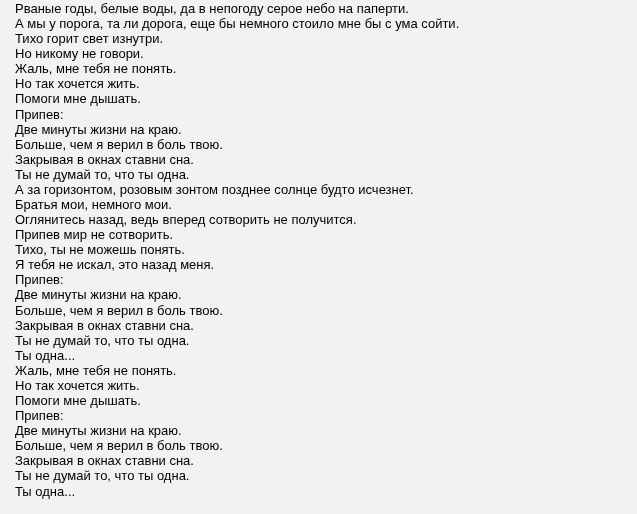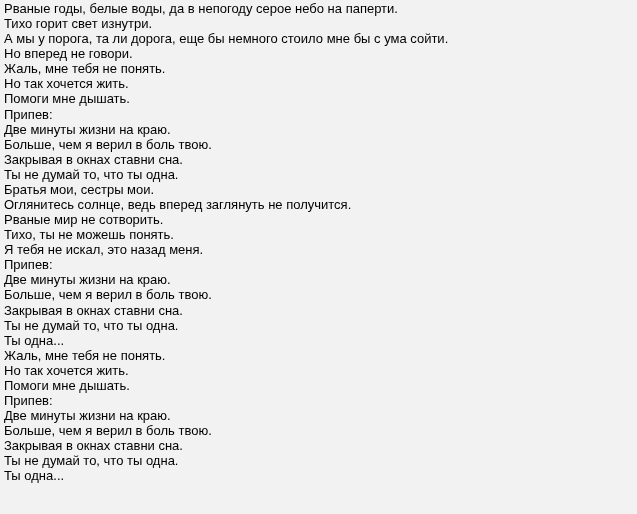--- a/index.html
+++ b/index.html
@@ -7,50 +7,51 @@
     padding: 0;
     width: 637px;
     height: 514px;
     overflow: hidden;
     background: #f2f2f2;
   }
   .lyrics-page {
     box-sizing: border-box;
     width: 637px;
     height: 514px;
-    padding: 1px 0 0 4px;
+    padding: 1px 0 0 15px;
     font-family: "Liberation Sans", sans-serif;
     font-size: 13px;
     line-height: 15.08px;
     color: #000000;
     white-space: nowrap;
   }
   .line {
     height: 15.08px;
   }
 </style>
 </head>
 <body>
 
 <div class="lyrics-page">
   <div class="line">Рваные годы, белые воды, да в непогоду серое небо на паперти.</div>
+  <div class="line">А мы у порога, та ли дорога, еще бы немного стоило мне бы с ума сойти.</div>
   <div class="line">Тихо горит свет изнутри.</div>
-  <div class="line">А мы у порога, та ли дорога, еще бы немного стоило мне бы с ума сойти.</div>
-  <div class="line">Но вперед не говори.</div>
+  <div class="line">Но никому не говори.</div>
   <div class="line">Жаль, мне тебя не понять.</div>
   <div class="line">Но так хочется жить.</div>
   <div class="line">Помоги мне дышать.</div>
   <div class="line">Припев:</div>
   <div class="line">Две минуты жизни на краю.</div>
   <div class="line">Больше, чем я верил в боль твою.</div>
   <div class="line">Закрывая в окнах ставни сна.</div>
   <div class="line">Ты не думай то, что ты одна.</div>
-  <div class="line">Братья мои, сестры мои.</div>
-  <div class="line">Оглянитесь солнце, ведь вперед заглянуть не получится.</div>
-  <div class="line">Рваные мир не сотворить.</div>
+  <div class="line">А за горизонтом, розовым зонтом позднее солнце будто исчезнет.</div>
+  <div class="line">Братья мои, немного мои.</div>
+  <div class="line">Оглянитесь назад, ведь вперед сотворить не получится.</div>
+  <div class="line">Припев мир не сотворить.</div>
   <div class="line">Тихо, ты не можешь понять.</div>
   <div class="line">Я тебя не искал, это назад меня.</div>
   <div class="line">Припев:</div>
   <div class="line">Две минуты жизни на краю.</div>
   <div class="line">Больше, чем я верил в боль твою.</div>
   <div class="line">Закрывая в окнах ставни сна.</div>
   <div class="line">Ты не думай то, что ты одна.</div>
   <div class="line">Ты одна...</div>
   <div class="line">Жаль, мне тебя не понять.</div>
   <div class="line">Но так хочется жить.</div>

